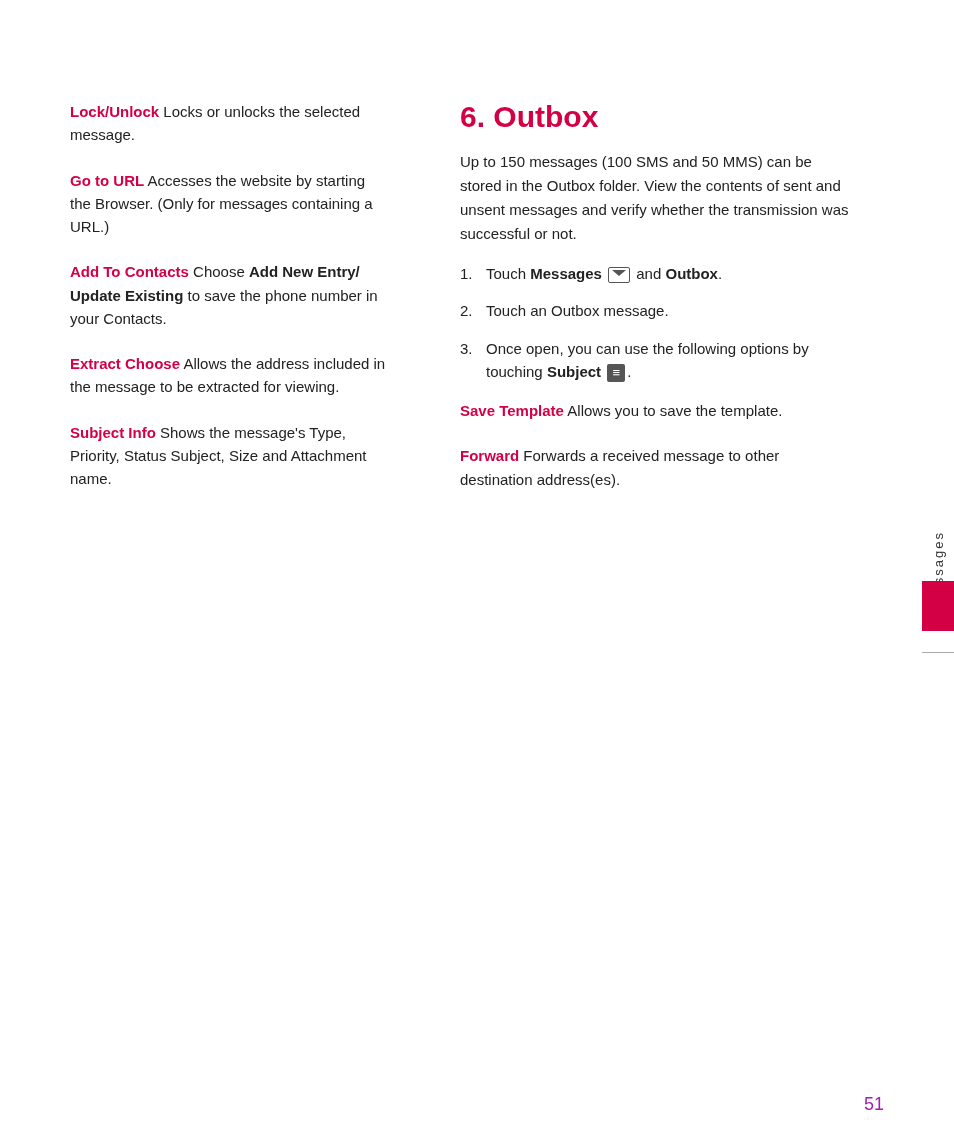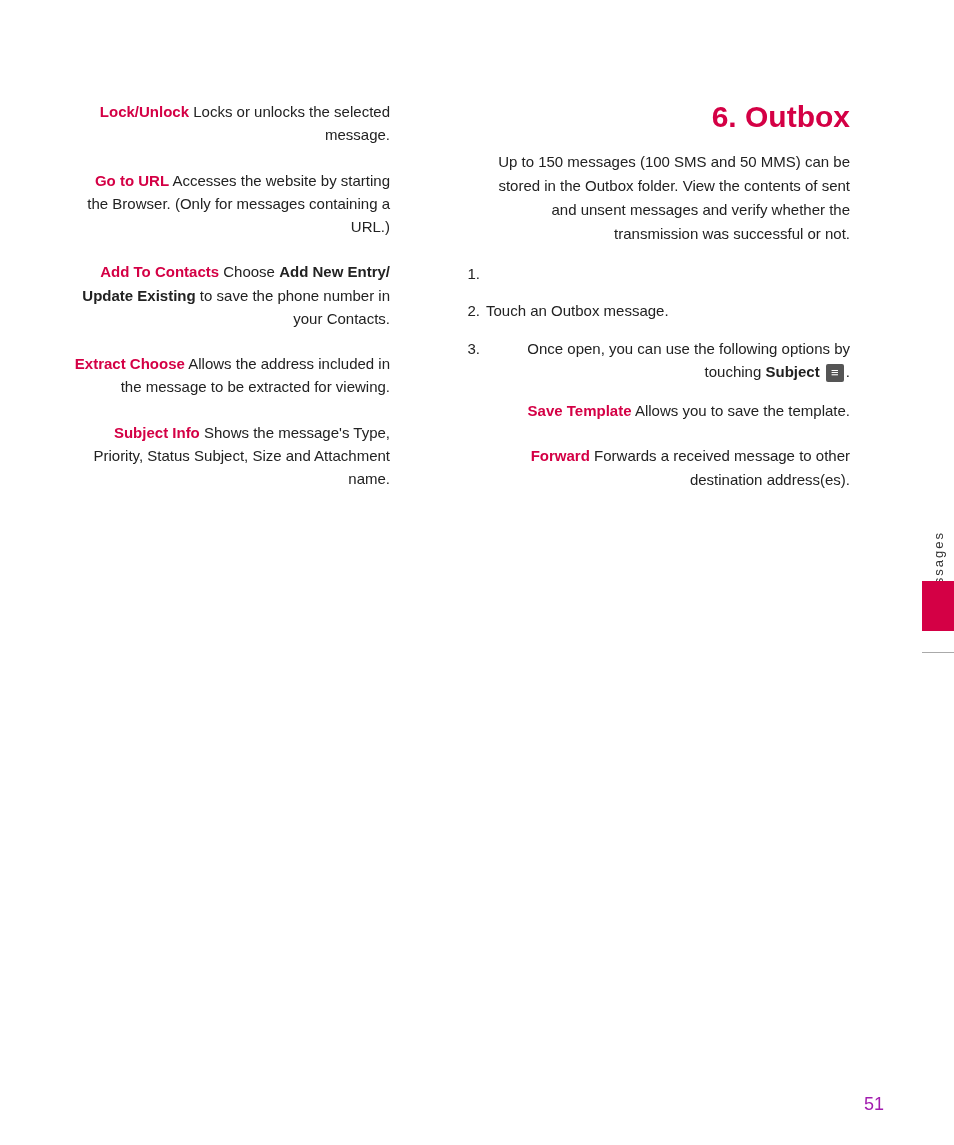--- a/index.html
+++ b/index.html
@@ -1,19 +1,18 @@
 <!DOCTYPE html>
 <html><head>
   <meta charset="utf-8">
   <style>
     * {
       margin: 0;
       padding: 0;
       box-sizing: border-box;
-      text-align: right;
     }
 
     body {
       width: 954px;
       min-height: 1145px;
       background: #ffffff;
       font-family: 'Arial', sans-serif;
       font-size: 15px;
       color: #222222;
       position: relative;
@@ -174,21 +173,20 @@
       position: absolute;
       bottom: 30px;
       right: 70px;
       font-size: 18px;
       color: #a21caf;
     }
 
     .intro-text {
       margin-bottom: 14px;
       line-height: 1.6;
-      margin-left: 27px;
     }
   </style>
 </head>
 <body>
 
 <div class="page-container">
 
   <div class="left-column">
 
     <div class="term-block">
@@ -216,20 +214,23 @@
   <div class="right-column">
 
     <div class="section-heading">6. Outbox</div>
 
     <div class="intro-text">Up to 150 messages (100 SMS and 50 MMS) can be stored in the Outbox folder. View the contents of sent and unsent messages and verify whether the transmission was successful or not.</div>
 
     <ul class="numbered-list">
 
       <li>
         <span class="num">1.</span>
+        <span>
+          <span>Touch </span><span class="bold-text">Messages</span>&nbsp;<span class="msg-icon"></span> <span> and </span><span class="bold-text">Outbox</span><span>.</span>
+        </span>
       </li>
 
       <li>
         <span class="num">2.</span>
         <span>Touch an Outbox message.</span>
       </li>
 
       <li>
         <span class="num">3.</span>
         <span>

